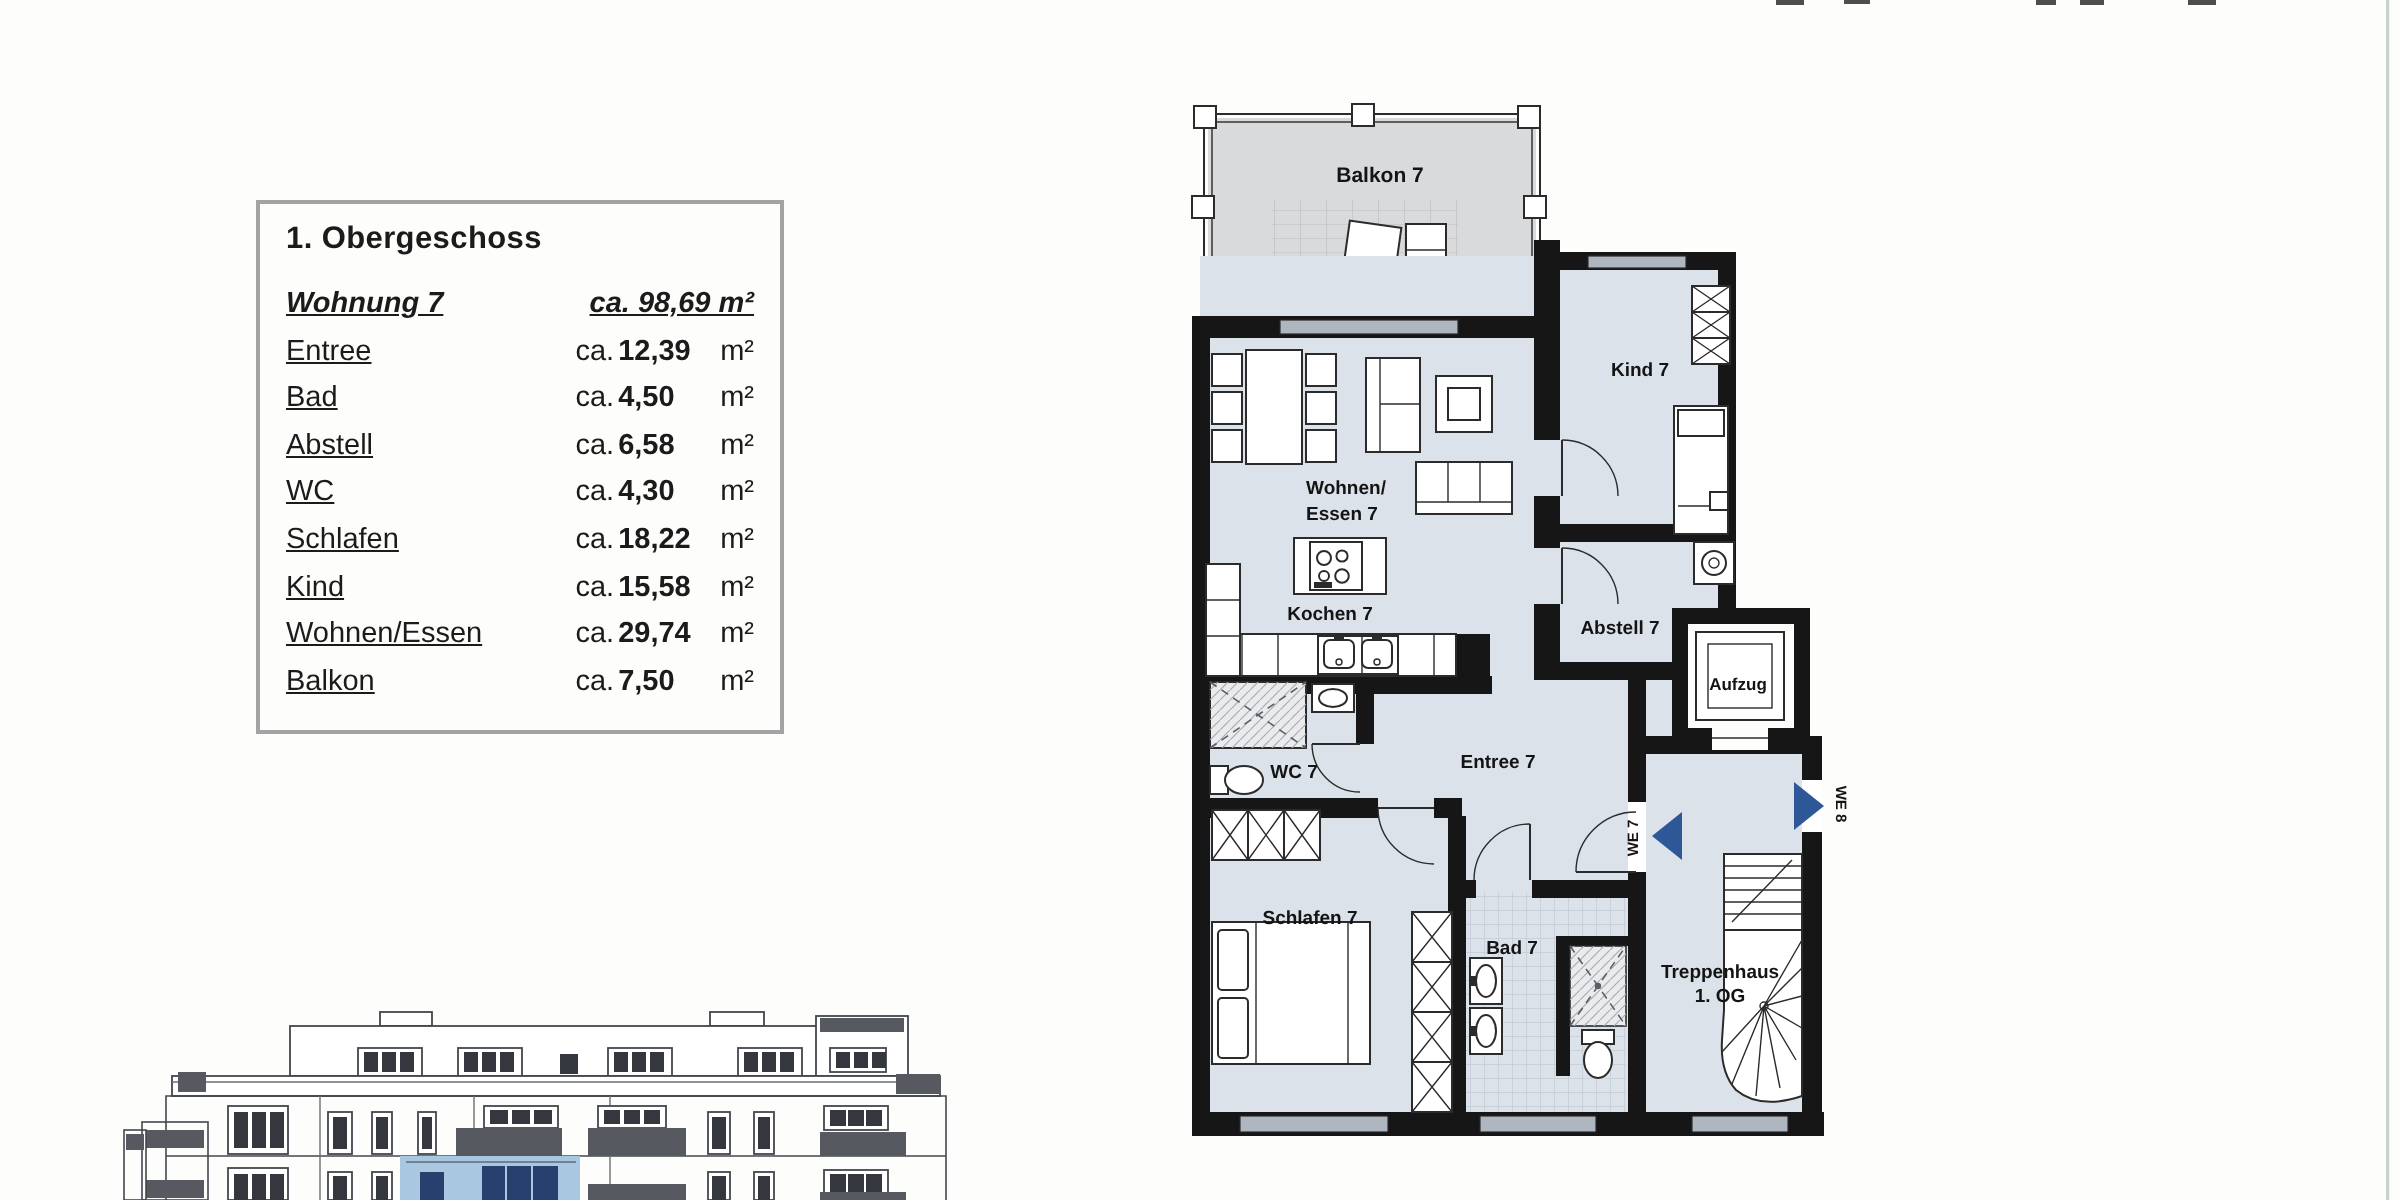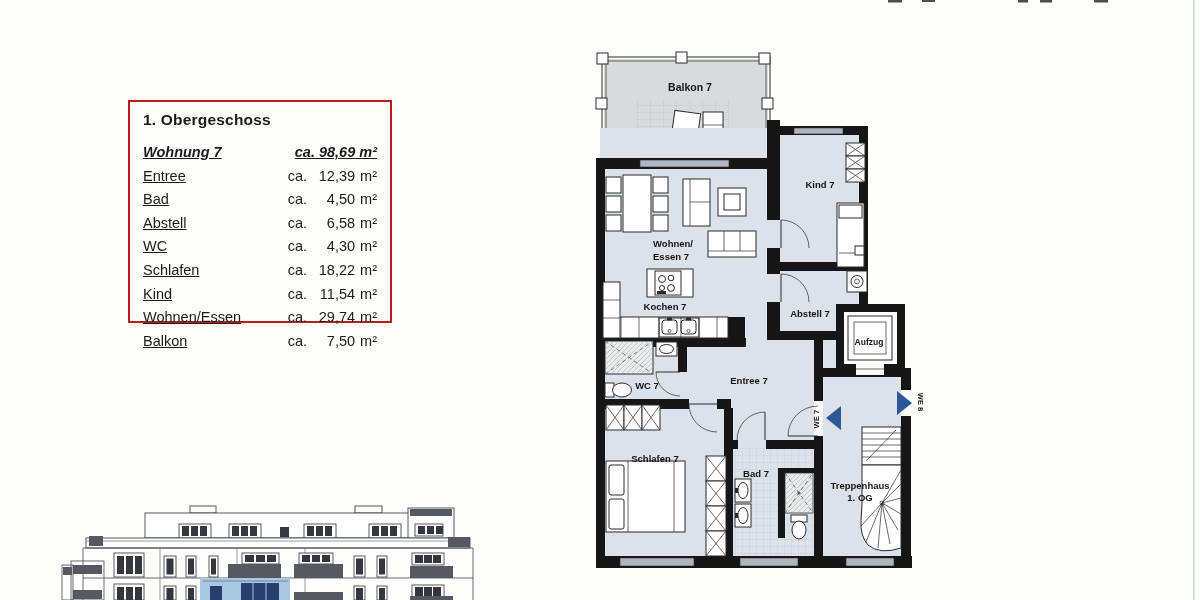--- a/index.html
+++ b/index.html
@@ -1,29 +1,29 @@
 <!DOCTYPE html>
 <html><head>
 <meta charset="utf-8">
 <style>
   html,body{margin:0;padding:0;background:#ffffff;}
   .page{position:relative;width:1200px;height:600px;background:#fdfdfc;overflow:hidden;
         font-family:"Liberation Sans",sans-serif;}
   svg.plan{position:absolute;left:0;top:0;}
 
   
-  .legend{position:absolute;left:128px;top:100px;width:264px;height:223px;
-          border:2px solid #b91c1c;box-sizing:border-box;padding:9px 13px 0 13px;color:#1b1b1b;
+  .legend{position:absolute;left:128px;top:100px;width:264px;height:267px;
+          border:2px solid #a3a3a3;box-sizing:border-box;padding:9px 13px 0 13px;color:#1b1b1b;
           background:#fdfdfc;}
   .legend-title{font-size:15.5px;font-weight:bold;letter-spacing:.2px;}
   .rows{margin-top:15px;}
   .row{display:flex;align-items:baseline;height:23.6px;font-size:14.5px;white-space:nowrap;}
   .row .lab{flex:1;text-decoration:underline;}
   .row .pre{margin-right:2px;}
-  .row .num{width:46px;text-align:right;}
+  .row .num{width:46px;text-align:left;font-weight:bold;}
   .row .unit{margin-left:5px;}
   .hdr{font-weight:bold;font-style:italic;}
   .hdr .lab,.hdr .val{text-decoration:underline;}
   .hdr .val{margin-left:auto;}
 
   
   .o{fill:#ffffff;stroke:#2b2b2b;stroke-width:1;}
   .ln{fill:none;stroke:#2b2b2b;stroke-width:1;}
   .thin{fill:none;stroke:#2b2b2b;stroke-width:.7;}
   .wall{fill:#161616;}
@@ -76,21 +76,21 @@
       </div>
       <div class="row">
         <span class="lab">Schlafen</span>
         <span class="pre">ca.</span>
         <span class="num">18,22</span>
         <span class="unit">m²</span>
       </div>
       <div class="row">
         <span class="lab">Kind</span>
         <span class="pre">ca.</span>
-        <span class="num">11,54</span>
+        <span class="num">15,58</span>
         <span class="unit">m²</span>
       </div>
       <div class="row">
         <span class="lab">Wohnen/Essen</span>
         <span class="pre">ca.</span>
         <span class="num">29,74</span>
         <span class="unit">m²</span>
       </div>
       <div class="row">
         <span class="lab">Balkon</span>

